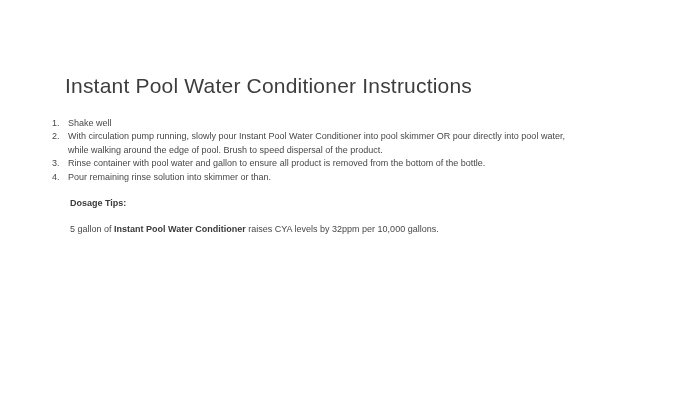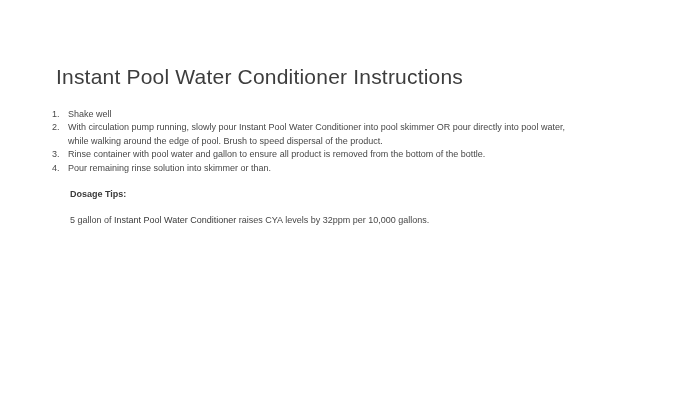--- a/index.html
+++ b/index.html
@@ -14,21 +14,21 @@
   .page {
     position: relative;
     width: 676px;
     height: 414px;
     background: #ffffff;
   }
   .content {
     padding: 62px 40px 0 54px;
   }
   h1.doc-title {
-    margin: 2px;
+    margin: 11px;
     font-size: 21px;
     line-height: 25px;
     font-weight: 400;
     color: #3d3d3d;
     letter-spacing: 0.2px;
   }
   ol.instructions {
     list-style: none;
     margin: 19px 0 0 -2px;
     padding: 0;
@@ -52,21 +52,21 @@
     max-width: 524px;
     font-size: 9px;
     line-height: 13.4px;
     color: #484848;
   }
   p.section-heading {
     font-weight: 700;
     color: #3a3a3a;
   }
   .body-para b, .li-text b {
-    font-weight: 400;
+    font-weight: 700;
     color: #3a3a3a;
   }
 </style>
 </head>
 <body>
 
 <div class="page">
   <div class="content">
 
     <h1 class="doc-title">Instant Pool Water Conditioner Instructions</h1>

